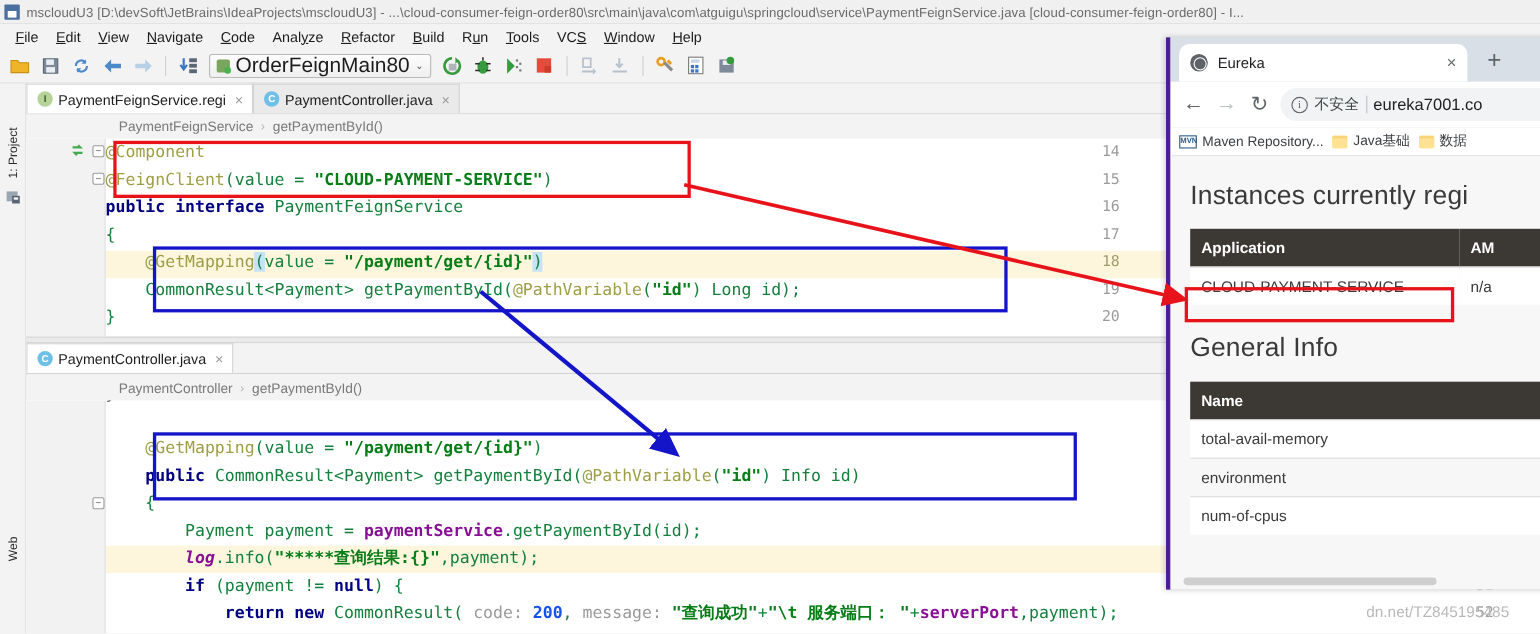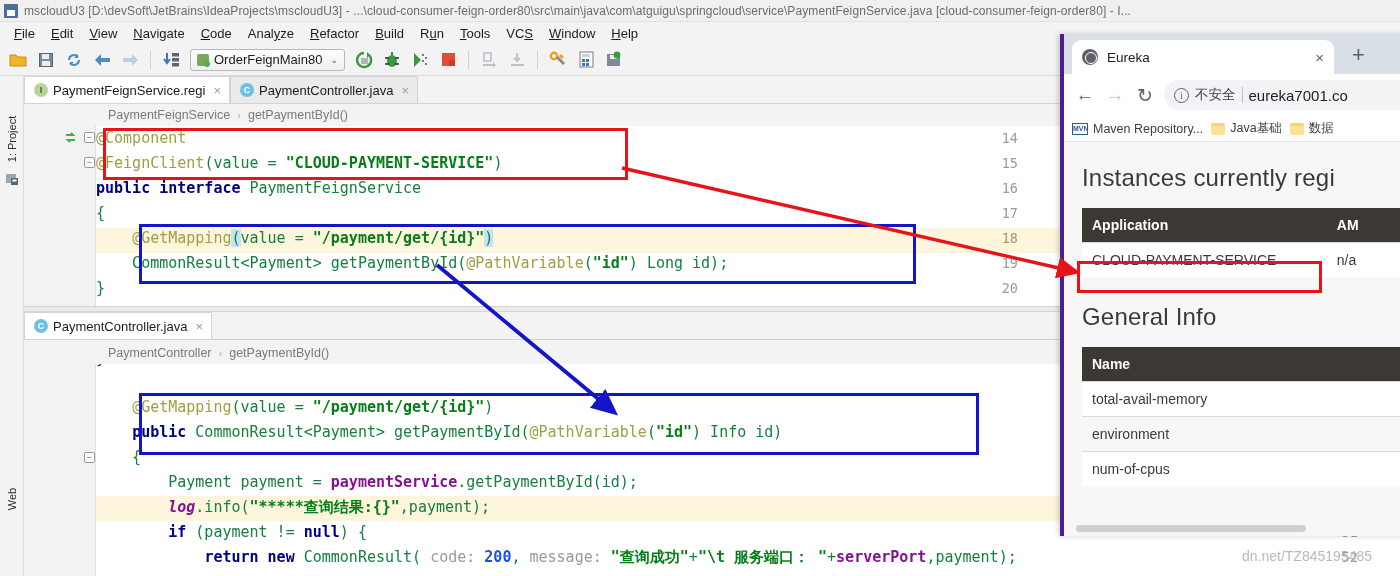--- a/index.html
+++ b/index.html
@@ -47,21 +47,21 @@
   }
   .tb-btn{ width:26px;height:26px; display:flex;align-items:center;justify-content:center; flex:none;}
   .tb-sep{ width:1px;height:18px;background:#d0d0d0;margin:0 5px; flex:none;}
   .runconfig{
     height:22px; min-width:155px; border:1px solid #b9b9b9; border-radius:3px;
     background:linear-gradient(#fdfdfd,#efefef);
     display:flex;align-items:center;gap:5px;padding:0 6px;margin:0 4px; flex:none;
   }
   .runconfig .rc-ico{width:12px;height:12px;background:#7aa55c;border-radius:2px;flex:none;position:relative;}
   .runconfig .rc-ico:after{content:"";position:absolute;right:-1px;bottom:-1px;width:6px;height:6px;border-radius:50%;background:#4caf50;}
-  .runconfig .rc-label{font-size:13px;color:#1c1c1c;white-space:nowrap;}
+  .runconfig .rc-label{font-size:19px;color:#1c1c1c;white-space:nowrap;}
   .runconfig .rc-caret{margin-left:auto;font-size:9px;color:#555;}
 
   
   .leftstrip{
     position:absolute;left:0;top:76px;width:24px;height:500px;
     background:#f3f3f3;border-right:1px solid #dcdcdc;
   }
   .vtab{
     position:absolute;left:-22px;width:68px;height:22px;
     transform:rotate(-90deg);

